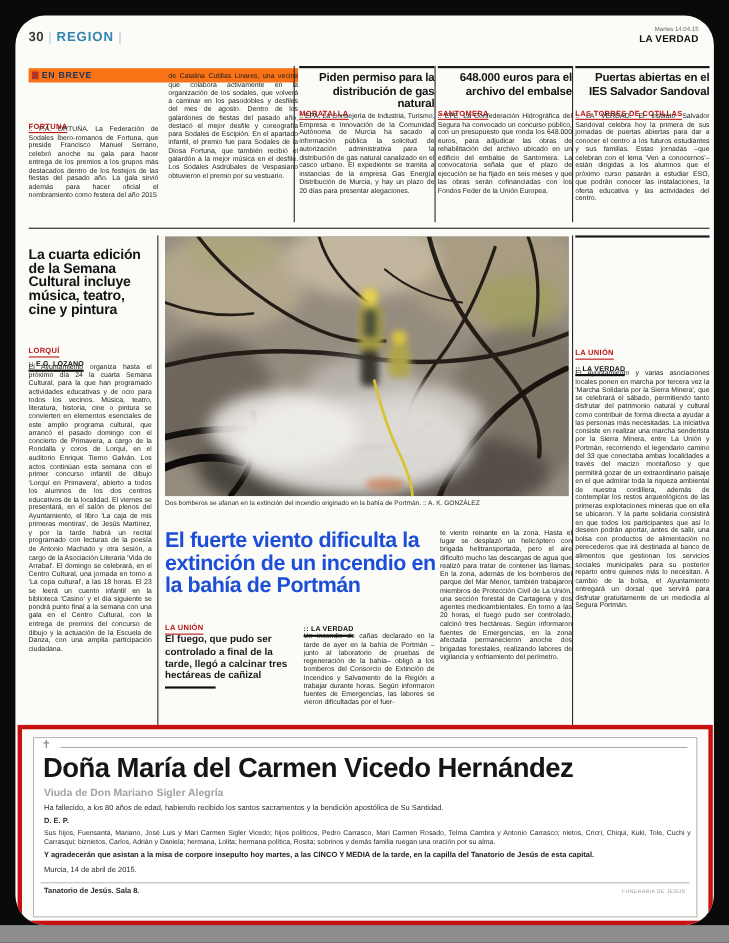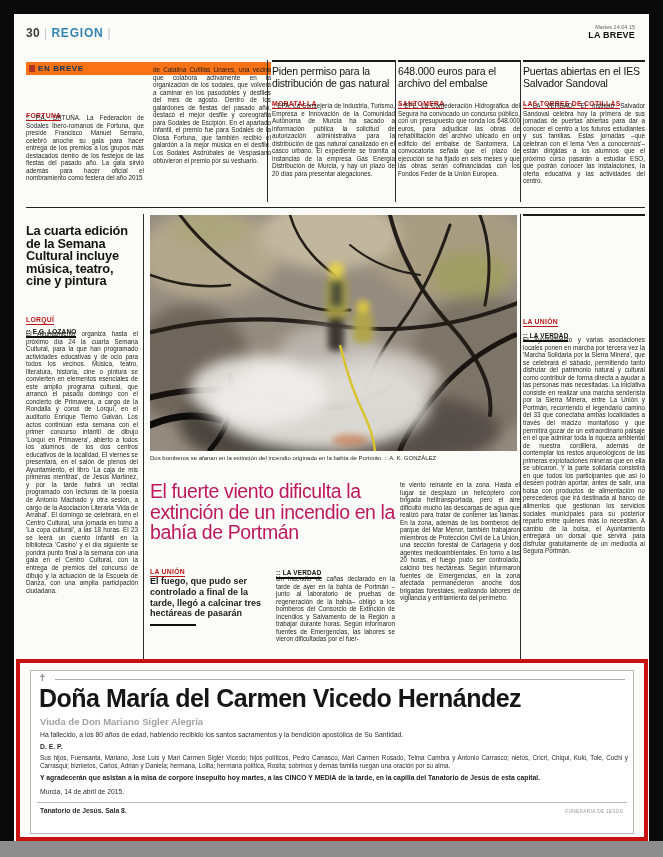--- a/index.html
+++ b/index.html
@@ -6,41 +6,41 @@
   html,body { width:663px; height:857px; }
   body {
     position:relative;
     background:#0a0a0a;
     font-family:"Liberation Sans","DejaVu Sans",sans-serif;
     overflow:hidden;
   }
   .bottom-strip { position:absolute; left:0; top:841px; width:663px; height:16px; background:#8d8d8d; }
   .page {
     position:absolute; left:14px; top:14px; width:635px; height:827px;
-    background:#fbfbf8; overflow:hidden;
+    background:#fbfbf8; overflow:hidden;border-radius:27px;
   }
   .abs { position:absolute; }
 
   
   .mast-left { left:12px; top:12px; font-size:12px; font-weight:bold; color:#3c3c3c; letter-spacing:.3px; }
   .mast-left .bar { color:#b9c6cf; font-weight:normal; padding:0 4px; }
   .mast-section { color:#3383b3; letter-spacing:.8px; }
   .mast-right { right:14px; top:10px; text-align:right; }
   .mast-date { font-size:5.5px; color:#666; }
   .mast-paper { font-size:9px; font-weight:bold; color:#111; letter-spacing:.2px; }
 
   
   .enbreve { left:12px; top:48px; width:245px; height:13px; background:#f97316; color:#15365c;
              font-size:8px; font-weight:bold; letter-spacing:.6px; line-height:13px; padding-left:12px; }
   .enbreve-sq { position:absolute; left:3px; top:3px; width:6px; height:7px; background:#b03426; }
   .toprule { height:2px; background:#1a1a1a; }
   .rule3 { left:258px; top:46px; width:123px; }
   .rule4 { left:384px; top:46px; width:122px; }
   .rule5 { left:509px; top:46px; width:122px; }
-  .brief-h { font-weight:normal; font-size:10.5px; line-height:11.5px; letter-spacing:-.2px; color:#131313; }
+  .brief-h { font-weight:bold; font-size:10.5px; line-height:11.5px; letter-spacing:-.2px; color:#131313;text-align:right; }
   .bh1 { left:12px; top:62px; width:125px; }
   .bh3 { left:258px; top:52px; width:123px; }
   .bh4 { left:384px; top:52px; width:122px; }
   .bh5 { left:509px; top:52px; width:122px; }
   .place { color:#bb1616; font-weight:bold; font-size:6.8px; letter-spacing:.3px;
            border-bottom:1px solid #bb1616; display:inline-block; padding-bottom:1px; }
   .pl1 { left:12px; top:90px; } .pl3 { left:258px; top:78px; }
   .pl4 { left:384px; top:78px; } .pl5 { left:509px; top:78px; }
   .body-txt { font-size:6.3px; line-height:7.55px; text-align:justify; color:#1d1d1d; overflow:hidden; }
   .b1l { left:12px;  top:100px; width:118px; height:88px; }
@@ -68,22 +68,22 @@
   .lorqui-b { left:12px;  top:316px; width:112px; height:332px; }
   .marcha-b { left:509px; top:322px; width:122px; height:326px; }
   .vr-left  { left:129px; top:200px; height:448px; }
   .vr-right { left:506px; top:200px; height:448px; }
 
   
   .photo { left:136px; top:201px; width:367px; height:236px; background:#8f867b; overflow:hidden; }
   .caption { left:136px; top:441px; width:367px; font-size:6px; color:#2a2a2a; }
 
   
-  .main-h { left:136px; top:467px; width:255px; font-weight:normal; font-size:19.5px;
-            line-height:20.5px; letter-spacing:-.4px; color:#be185d; }
+  .main-h { left:136px; top:467px; width:255px; font-weight:bold; font-size:19.5px;
+            line-height:20.5px; letter-spacing:-.4px; color:#1d4ed8; }
   .pl-main { left:136px; top:546px; }
   .deck { left:136px; top:562px; width:118px; font-weight:bold; font-size:9px; line-height:10.8px; color:#1b1b1b; }
   .deck-rule { left:136px; top:610px; width:46px; height:2px; background:#101010; }
   .by-main { left:262px; top:547px; }
   .main-c1 { left:262px; top:561px; width:119px; height:90px; }
   .main-c2 { left:386px; top:467px; width:120px; height:185px; }
 
   
   .red-box { left:2px; top:645px; width:632px; height:182px; border:4px solid #c81212; z-index:40; }
   .esquela { left:16px; top:656px; width:604px; height:164px; background:#fff;
@@ -106,21 +106,21 @@
 </head>
 <body>
 
 <div class="page">
 
   <div class="abs mast-left">
     <span>30</span><span class="bar">|</span><span class="mast-section">REGION</span><span class="bar">|</span>
   </div>
   <div class="abs mast-right">
     <div class="mast-date">Martes 14.04.15</div>
-    <div class="mast-paper">LA BREVE</div>
+    <div class="mast-paper">LA VERDAD</div>
   </div>
 
   <div class="abs enbreve">
     <span class="enbreve-sq"></span>
     <span>EN BREVE</span>
   </div>
 
   <div class="abs toprule rule3"></div>
   <div class="abs toprule rule4"></div>
   <div class="abs toprule rule5"></div>
@@ -205,21 +205,21 @@
         <rect x="178" y="102" width="16" height="34" rx="5" fill="#35322a"></rect>
       </g>
       <path d="M190,130 Q 200,170 212,195 T 225,236" stroke="#d8c42f" stroke-width="2.5" fill="none"></path>
       <ellipse cx="200" cy="225" rx="18" ry="6" fill="#c65b20" opacity=".5" filter="url(#soft2)"></ellipse>
     </svg>
   </div>
   <div class="abs caption">Dos bomberos se afanan en la extinción del incendio originado en la bahía de Portmán. :: A. K. GONZÁLEZ</div>
 
   <div class="abs main-h">El fuerte viento dificulta la extinción de un incendio en la bahía de Portmán</div>
   <div class="abs pl-main"><span class="place">LA UNIÓN</span></div>
-  <div class="abs deck">El fuego, que pudo ser controlado a final de la tarde, llegó a calcinar tres hectáreas de pasarán</div>
+  <div class="abs deck">El fuego, que pudo ser controlado a final de la tarde, llegó a calcinar tres hectáreas de cañizal</div>
   <div class="abs deck-rule"></div>
   <div class="abs by-main"><span class="byline">:: LA VERDAD</span></div>
   <div class="abs body-txt main-c1">Un incendio de cañas declarado en la tarde de ayer en la bahía de Portmán –junto al laboratorio de pruebas de regeneración de la bahía– obligó a los bomberos del Consorcio de Extinción de Incendios y Salvamento de la Región a trabajar durante horas. Según informaron fuentes de Emergencias, las labores se vieron dificultadas por el fuer-</div>
   <div class="abs body-txt main-c2">te viento reinante en la zona. Hasta el lugar se desplazó un helicóptero con brigada helitransportada, pero el aire dificultó mucho las descargas de agua que realizó para tratar de contener las llamas. En la zona, además de los bomberos del parque del Mar Menor, también trabajaron miembros de Protección Civil de La Unión, una sección forestal de Cartagena y dos agentes medioambientales. En torno a las 20 horas, el fuego pudo ser controlado, calcinó tres hectáreas. Según informaron fuentes de Emergencias, en la zona afectada permanecieron anoche dos brigadas forestales, realizando labores de vigilancia y enfriamiento del perímetro.</div>
 
   <div class="abs marcha-rule"></div>
   <div class="abs pl-marcha"><span class="place">LA UNIÓN</span></div>
   <div class="abs by-marcha"><span class="byline">:: LA VERDAD</span></div>
   <div class="abs body-txt marcha-b">El Ayuntamiento y varias asociaciones locales ponen en marcha por tercera vez la 'Marcha Solidaria por la Sierra Minera', que se celebrará el sábado, permitiendo tanto disfrutar del patrimonio natural y cultural como contribuir de forma directa a ayudar a las personas más necesitadas. La iniciativa consiste en realizar una marcha senderista por la Sierra Minera, entre La Unión y Portmán, recorriendo el legendario camino del 33 que conectaba ambas localidades a través del macizo montañoso y que permitirá gozar de un extraordinario paisaje en el que admirar toda la riqueza ambiental de nuestra cordillera, además de contemplar los restos arqueológicos de las primeras explotaciones mineras que en ella se ubicaron. Y la parte solidaria consistirá en que todos los participantes que así lo deseen podrán aportar, antes de salir, una bolsa con productos de alimentación no perecederos que irá destinada al banco de alimentos que gestionan los servicios sociales municipales para su posterior reparto entre quienes más lo necesitan. A cambio de la bolsa, el Ayuntamiento entregará un dorsal que servirá para disfrutar gratuitamente de un mediodía al Segura Portmán.</div>
 

